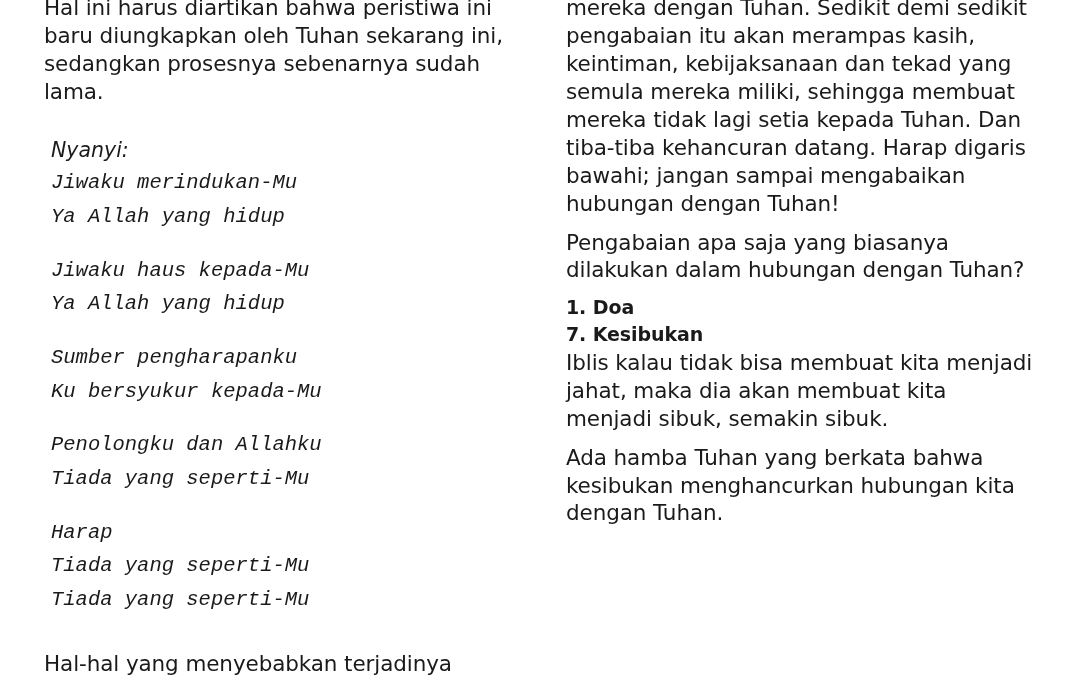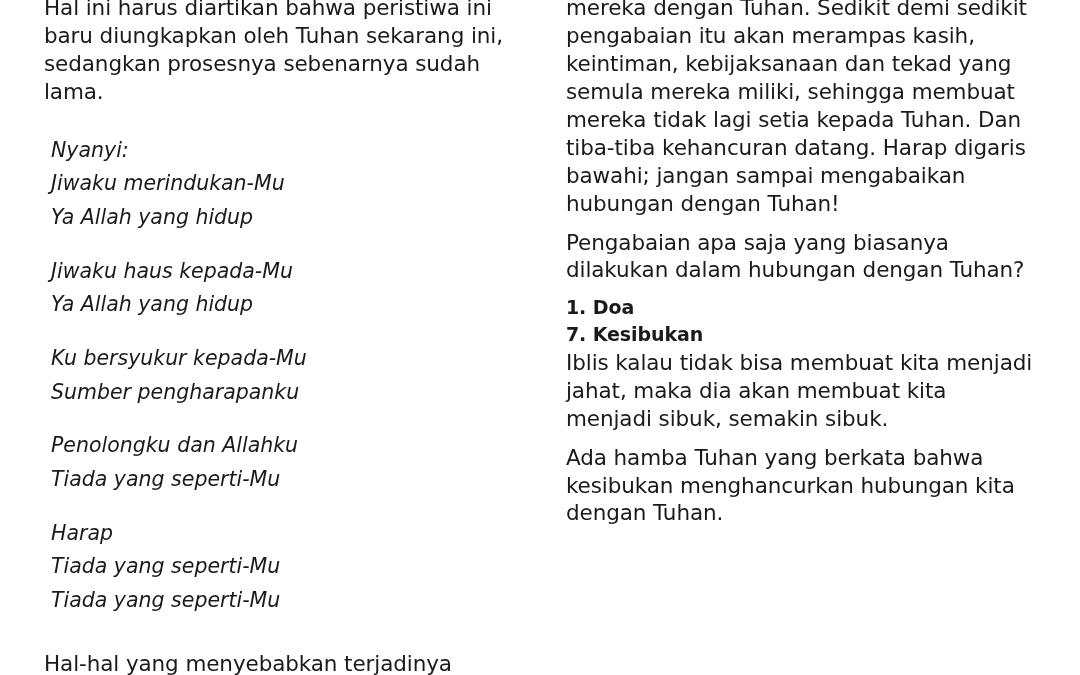--- a/index.html
+++ b/index.html
@@ -61,20 +61,21 @@
   }
   .para.bold {
     font-weight: bold;
     font-size: 19px;
     margin-bottom: 2px;
   }
   .spacer-sm { height: 13px; }
   .spacer-lg { height: 30px; }
   .song-block {
     margin: 0;
+    font-family: Liberation Mono, monospace;
   }
   .song-line {
     font-style: italic;
     font-size: 20.5px;
     line-height: 1.30;
     margin: 7px;
   }
   .top-cut {
     margin-top: -6px;
   }
@@ -103,22 +104,22 @@
       <div class="spacer-sm"></div>
 
       <div class="song-block">
         <p class="song-line">Jiwaku haus kepada-Mu</p>
         <p class="song-line">Ya Allah yang hidup</p>
       </div>
 
       <div class="spacer-sm"></div>
 
       <div class="song-block">
+        <p class="song-line">Sumber pengharapanku</p>
         <p class="song-line">Ku bersyukur kepada-Mu</p>
-        <p class="song-line">Sumber pengharapanku</p>
       </div>
 
       <div class="spacer-sm"></div>
 
       <div class="song-block">
         <p class="song-line">Penolongku dan Allahku</p>
         <p class="song-line">Tiada yang seperti-Mu</p>
       </div>
 
       <div class="spacer-sm"></div>

